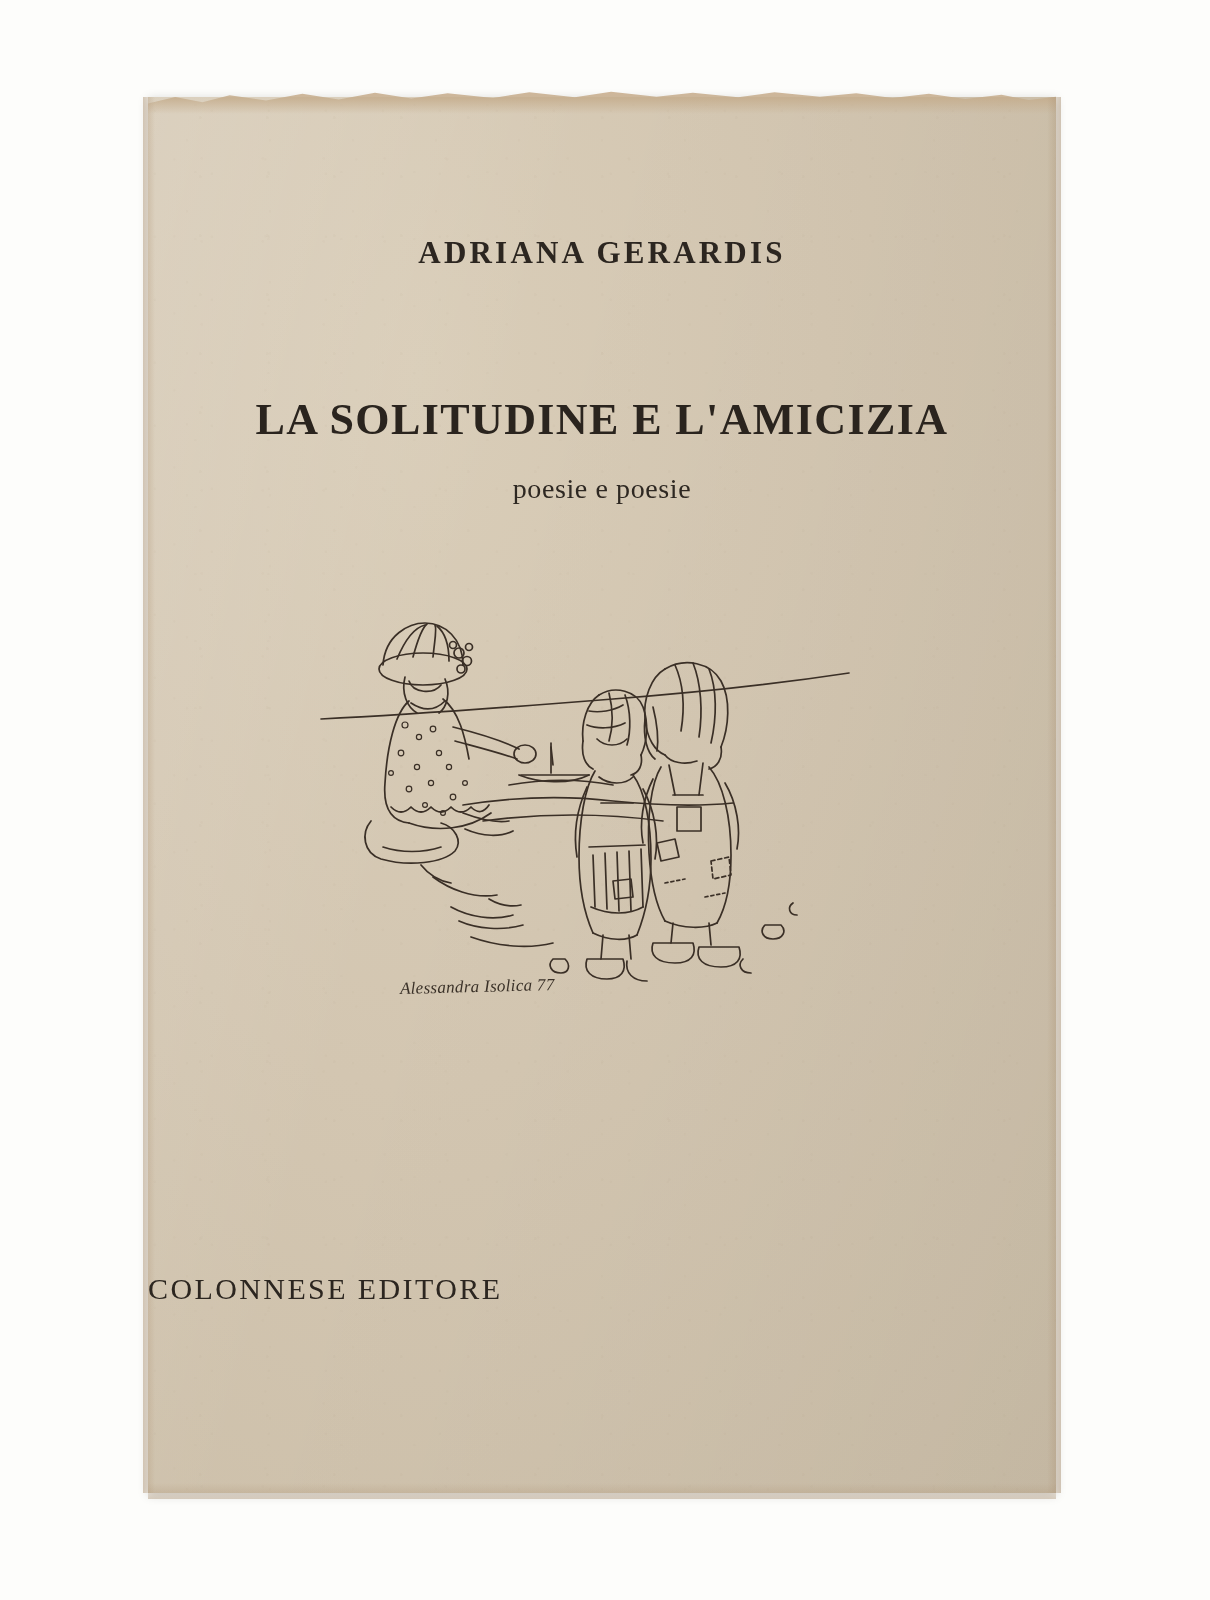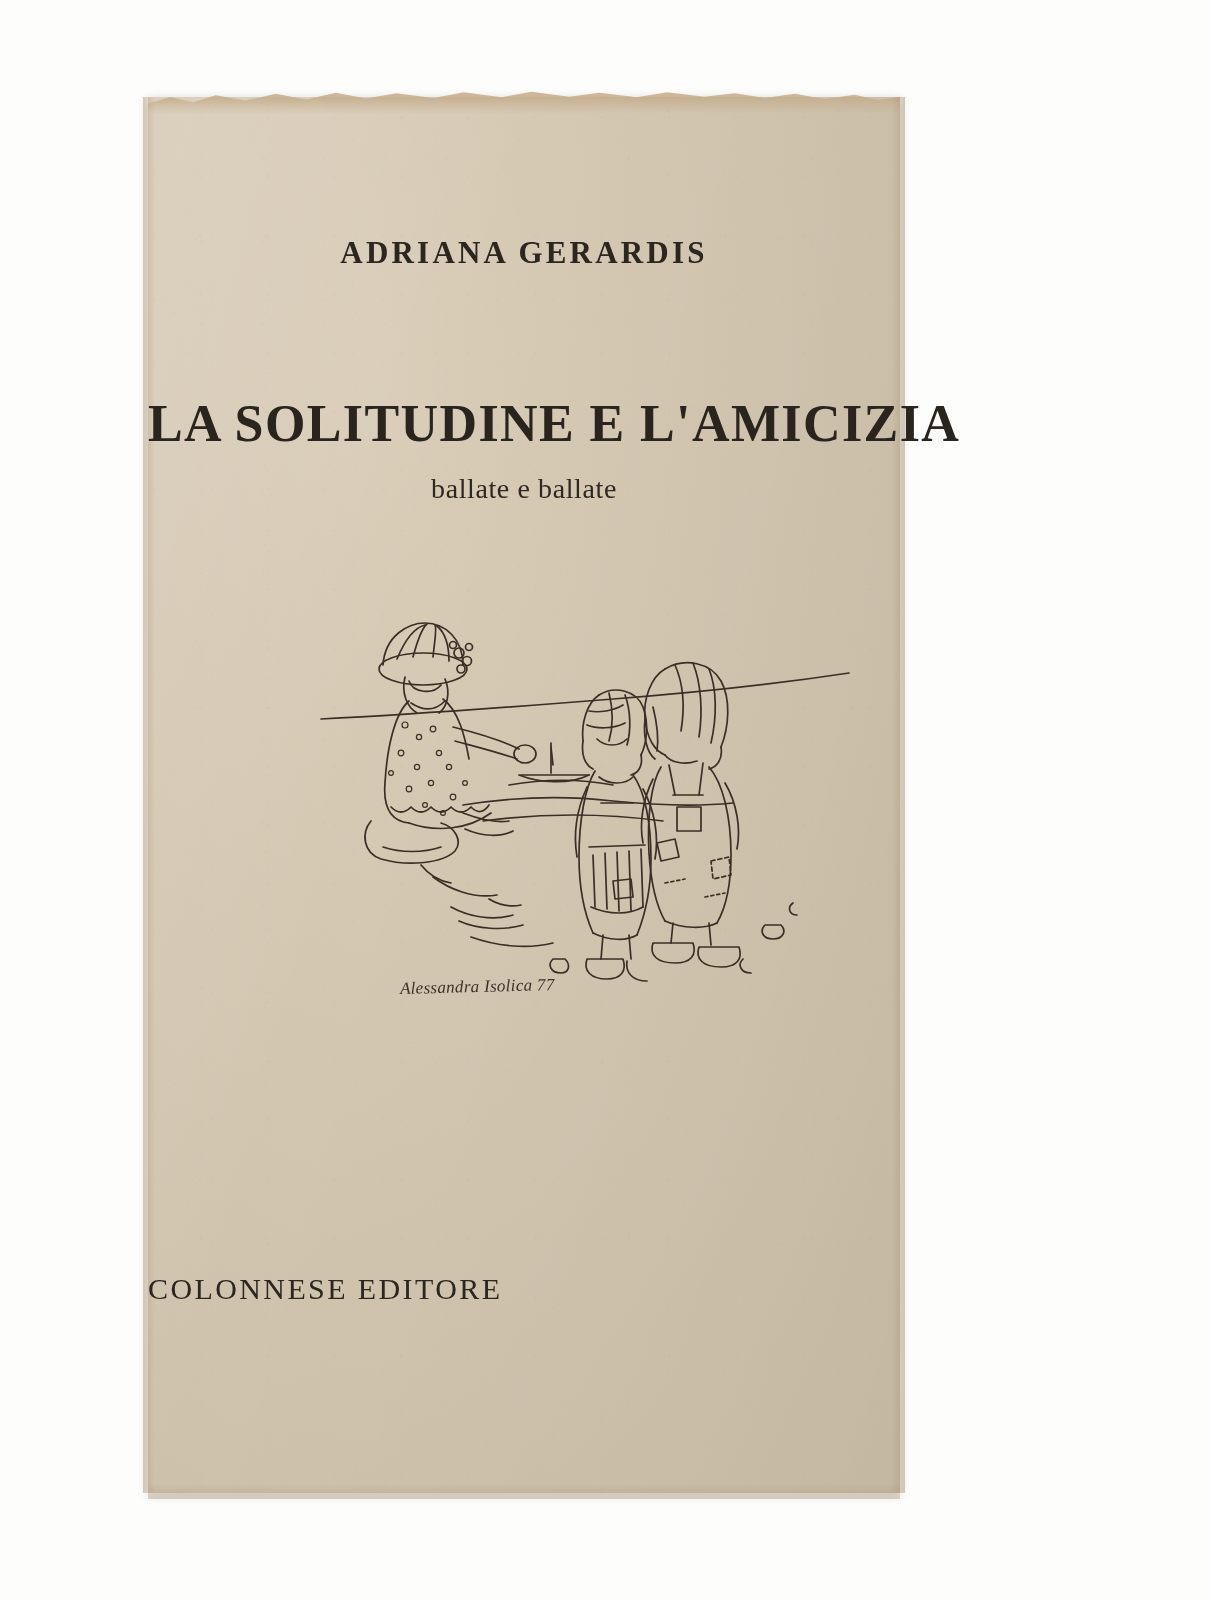--- a/index.html
+++ b/index.html
@@ -20,21 +20,21 @@
     position: absolute;
     inset: 0;
     background: #fdfdfb;
   }
 
   
   #book-cover {
     position: absolute;
     left: 148px;
     top: 97px;
-    width: 752px;
+    width: 908px;
     height: 1396px;
     background:
       linear-gradient(105deg, rgba(255,255,255,0.16) 0%, rgba(255,255,255,0.0) 35%, rgba(0,0,0,0.03) 100%),
       radial-gradient(ellipse at 30% 20%, #d9cdb8 0%, #d3c6b1 45%, #cabda7 100%);
     box-shadow: 0 2px 10px rgba(0,0,0,0.18);
   }
   
   #paper-grain {
     position: absolute;
     inset: 0;
@@ -99,21 +99,21 @@
     letter-spacing: 3.2px;
     color: #2c2620;
   }
   #main-title {
     position: absolute;
     left: 0; right: 0;
     top: 297px;
     text-align: center;
     font-family: "Liberation Serif", serif;
     font-weight: bold;
-    font-size: 52px;
+    font-size: 44px;
     letter-spacing: 1.4px;
     color: #2a241e;
     white-space: nowrap;
   }
   #subtitle {
     position: absolute;
     left: 0; right: 0;
     top: 376px;
     text-align: center;
     font-family: "Liberation Serif", serif;
@@ -161,21 +161,21 @@
     <div id="paper-grain"></div>
     <div id="top-edge-wear"></div>
     <div id="left-edge-wear"></div>
     <div id="right-edge-wear"></div>
     <div id="bottom-edge-wear"></div>
 
     <div id="author-line">ADRIANA GERARDIS</div>
 
     <div id="main-title">LA SOLITUDINE E L'AMICIZIA</div>
 
-    <div id="subtitle">ballate e ballate</div>
+    <div id="subtitle">poesie e poesie</div>
 
     <div id="cover-illustration">
       <svg viewBox="0 0 560 430" width="560" height="430" xmlns="http://www.w3.org/2000/svg">
         <g fill="none" stroke="#3a2f26" stroke-width="1.7" stroke-linecap="round" stroke-linejoin="round">
 
           <path d="M8 112 C 90 108, 200 100, 300 92 C 380 86, 470 76, 536 66"></path>
 
           <path d="M150 198 C 200 190, 250 188, 300 194 C 340 198, 380 200, 420 196"></path>
           <path d="M170 214 C 230 206, 290 206, 350 214"></path>
           <path d="M196 178 C 230 172, 268 172, 300 178"></path>

